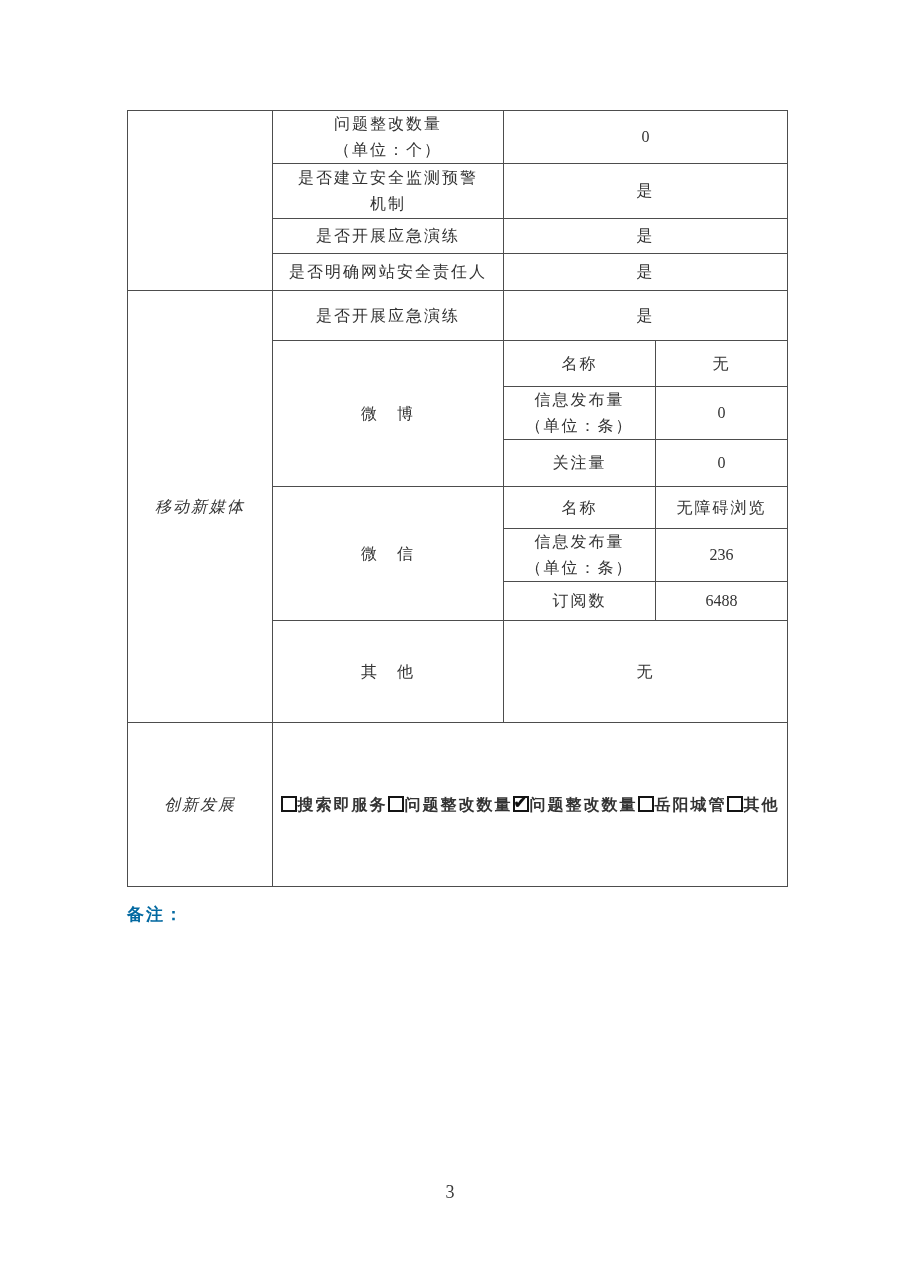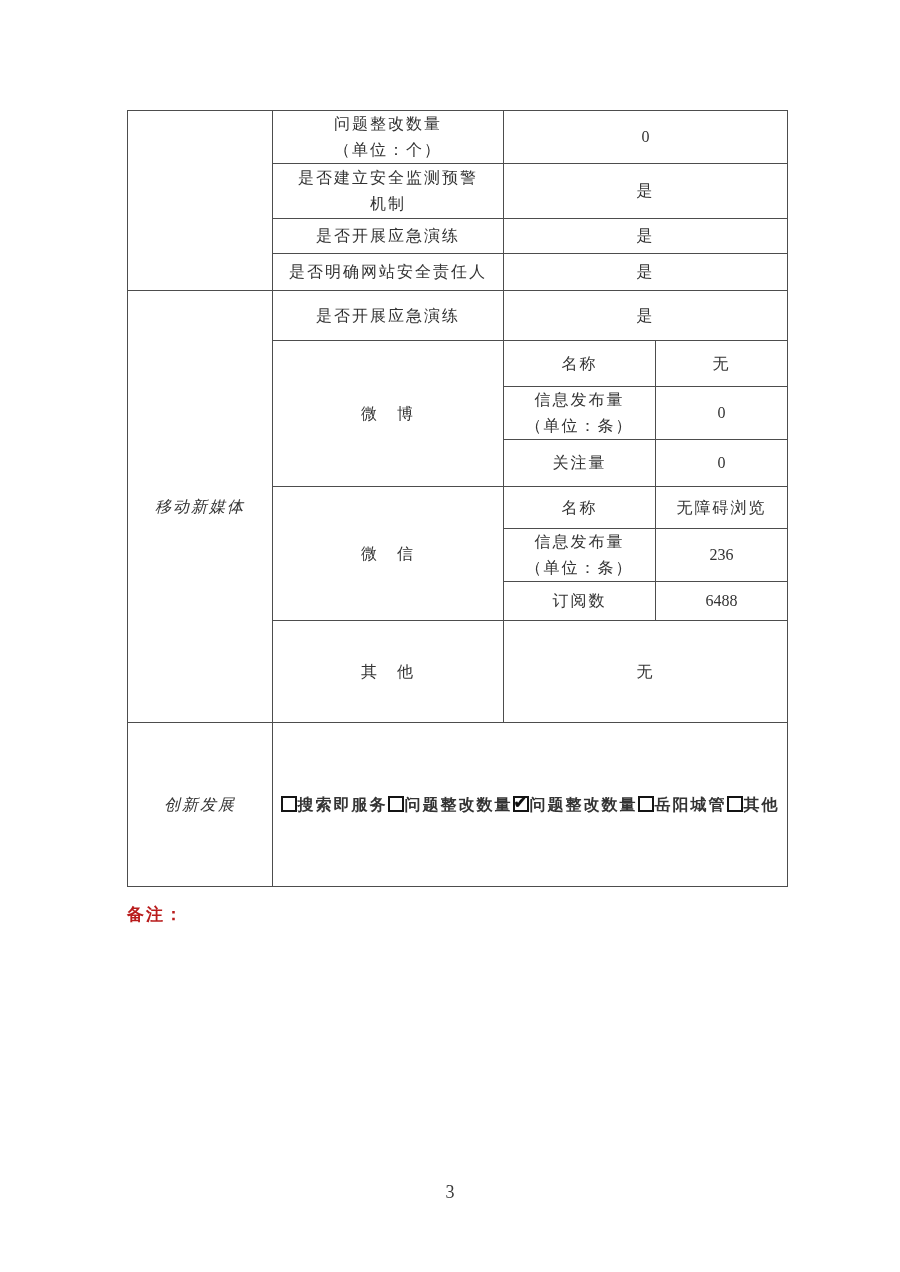--- a/index.html
+++ b/index.html
@@ -72,21 +72,21 @@
     color: #111111;
     letter-spacing: 0;
   }
   .notes-line {
     position: absolute;
     left: 127px;
     top: 903px;
     font-size: 17px;
     font-weight: bold;
     letter-spacing: 2px;
-    color: #b91c1c;
+    color: #0369a1;
   }
   .page-number {
     position: absolute;
     left: 0;
     top: 1182px;
     width: 900px;
     text-align: center;
     font-size: 18px;
     color: #3a3a3a;
   }

